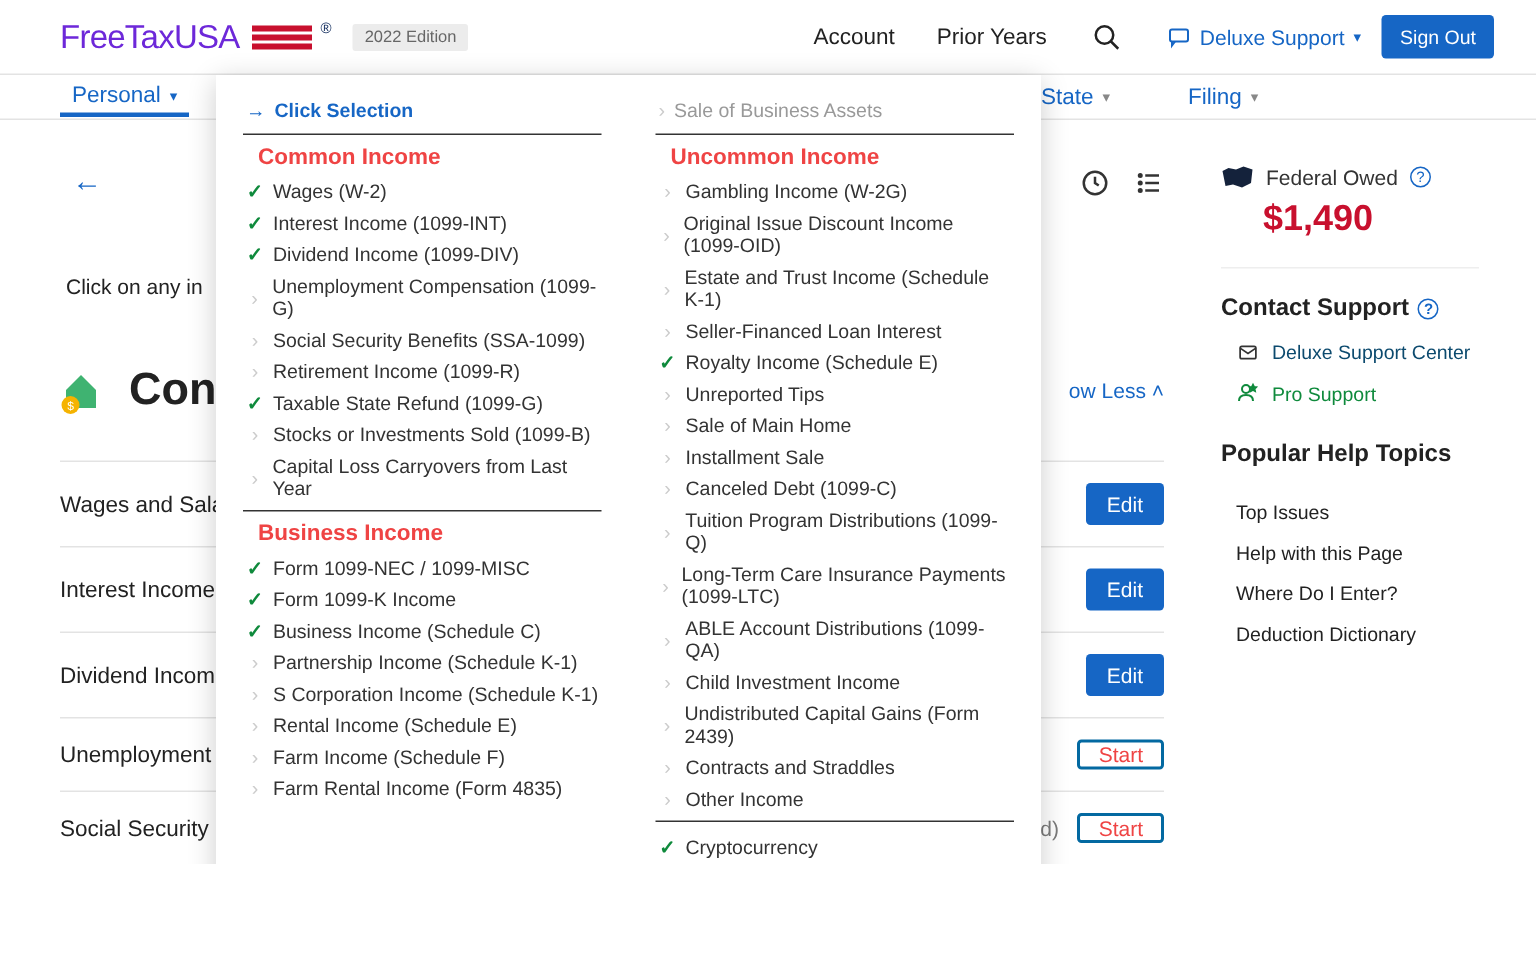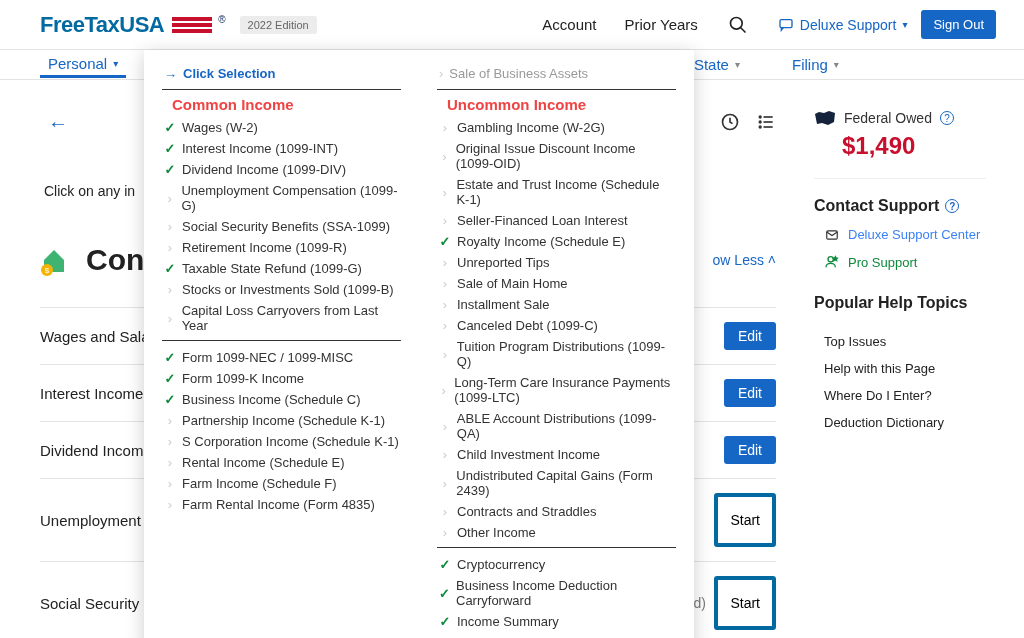--- a/index.html
+++ b/index.html
@@ -1,21 +1,21 @@
 <!DOCTYPE html>
 <html><head>
 <meta charset="utf-8">
 <style>
   * { box-sizing: border-box; margin: 0; padding: 0; }
   body { font-family: Arial, Helvetica, sans-serif; font-size: 14px; color: #333; background: #fff; width: 1024px; }
 
   
   .topbar { display: flex; align-items: center; padding: 8px 28px 8px 40px; border-bottom: 1px solid #e3e3e3; height: 50px; }
   .logo { display: flex; align-items: center; gap: 6px; }
-  .logo-text { font-size: 22px; font-weight: 700; color: #0369a1; letter-spacing: -0.5px; }
+  .logo-text { font-size: 22px; font-weight: 400; color: #6d28d9; letter-spacing: -0.5px; }
   .logo-stripes { display: inline-flex; flex-direction: column; gap: 2px; margin-left: 2px; }
   .logo-stripes span { display: block; width: 40px; height: 4px; background: #c8102e; }
   .logo-reg { font-size: 10px; color: #0a2558; align-self: flex-start; margin-top: 2px; }
   .edition-badge { background: #ececec; color: #666; font-size: 11px; padding: 3px 8px; margin-left: 14px; border-radius: 2px; }
   .topbar-spacer { flex: 1; }
   .top-link { margin: 0 14px; font-size: 15px; color: #222; cursor: pointer; }
   .search-ico { margin: 0 16px; cursor: pointer; }
   .deluxe { display: flex; align-items: center; gap: 6px; color: #1666c5; font-size: 14px; margin: 0 14px; cursor: pointer; }
   .signout { background: #1666c5; color: #fff; border: none; padding: 7px 12px; font-size: 13px; border-radius: 3px; cursor: pointer; }
 
@@ -45,28 +45,28 @@
   .sectitle { font-size: 30px; font-weight: 700; color: #222; }
   .showless { color: #1666c5; font-size: 14px; cursor: pointer; }
 
   .rows { margin-top: 30px; }
   .row { display: flex; align-items: center; border-top: 1px solid #e3e3e3; padding: 14px 0; font-size: 15px; }
   .row .label { flex: 1; color: #222; }
   .row .amt { width: 80px; text-align: right; color: #222; }
   .row .status { width: 100px; text-align: right; color: #7b7b7b; font-size: 14px; }
   .row .btncell { width: 70px; text-align: right; }
   .btn-edit { background: #1666c5; color: #fff; border: none; padding: 6px 14px; border-radius: 3px; font-size: 14px; cursor: pointer; }
-  .btn-start { background: #fff; color: #000000; border: 4px solid #0369a1; padding: 15px 12px; border-radius: 3px; font-size: 14px; cursor: pointer; }
+  .btn-start { background: #fff; color: #ef4444; border: 2px solid #0369a1; padding: 0 12px; border-radius: 3px; font-size: 14px; cursor: pointer; }
 
   
   .fedowed { display: flex; align-items: center; gap: 8px; font-size: 14px; }
   .fedowed-amt { color: #c8102e; font-size: 24px; font-weight: 700; margin: 6px 0 16px 28px; }
   .sbr { border-top: 1px solid #eee; margin: 18px 0; }
   .sbtitle { font-size: 16px; font-weight: 700; color: #222; display: flex; align-items: center; gap: 6px; }
-  .sbitem { display: flex; align-items: center; gap: 8px; margin: 12px 0 0 10px; color: #3b82f6; cursor: pointer; font-size: 13px; }
+  .sbitem { display: flex; align-items: center; gap: 8px; margin: 12px 0 0 10px; color: #0c4a6e; cursor: pointer; font-size: 13px; }
   .sbitem.green { color: #0f8a3c; }
   .sblist { margin-top: 22px; }
   .sblink { display: block; margin: 12px 0 0 10px; color: #222; font-size: 13px; cursor: pointer; }
 
   
   .dropdown { position: absolute; top: -30px; left: 116px; width: 550px; background: #fff; box-shadow: 0 4px 18px rgba(0,0,0,.2); padding: 16px 0 20px; display: flex; z-index: 50; }
   .dropcol { flex: 1; padding: 0 18px; }
   .dropsec-h { font-size: 15px; font-weight: 700; color: #ef4444; margin: 6px 0 4px 10px; }
   .dropsec-hr { border: none; border-top: 1px solid #333; margin: 4px 0 6px; }
   .dropitem { display: flex; align-items: center; gap: 6px; padding: 3px 0 3px 2px; font-size: 13px; color: #333; cursor: pointer; }
@@ -254,20 +254,21 @@
           </div>
           <div class="dropitem">
             <span class="mark none">›</span>
             <span>Stocks or Investments Sold (1099-B)</span>
           </div>
           <div class="dropitem">
             <span class="mark none">›</span>
             <span>Capital Loss Carryovers from Last Year</span>
           </div>
           <hr class="dropsec-hr">
+          <div class="dropsec-h">Business Income</div>
           <div class="dropitem">
             <span class="mark done">✓</span>
             <span>Form 1099-NEC / 1099-MISC</span>
           </div>
           <div class="dropitem">
             <span class="mark done">✓</span>
             <span>Form 1099-K Income</span>
           </div>
           <div class="dropitem">
             <span class="mark done">✓</span>

